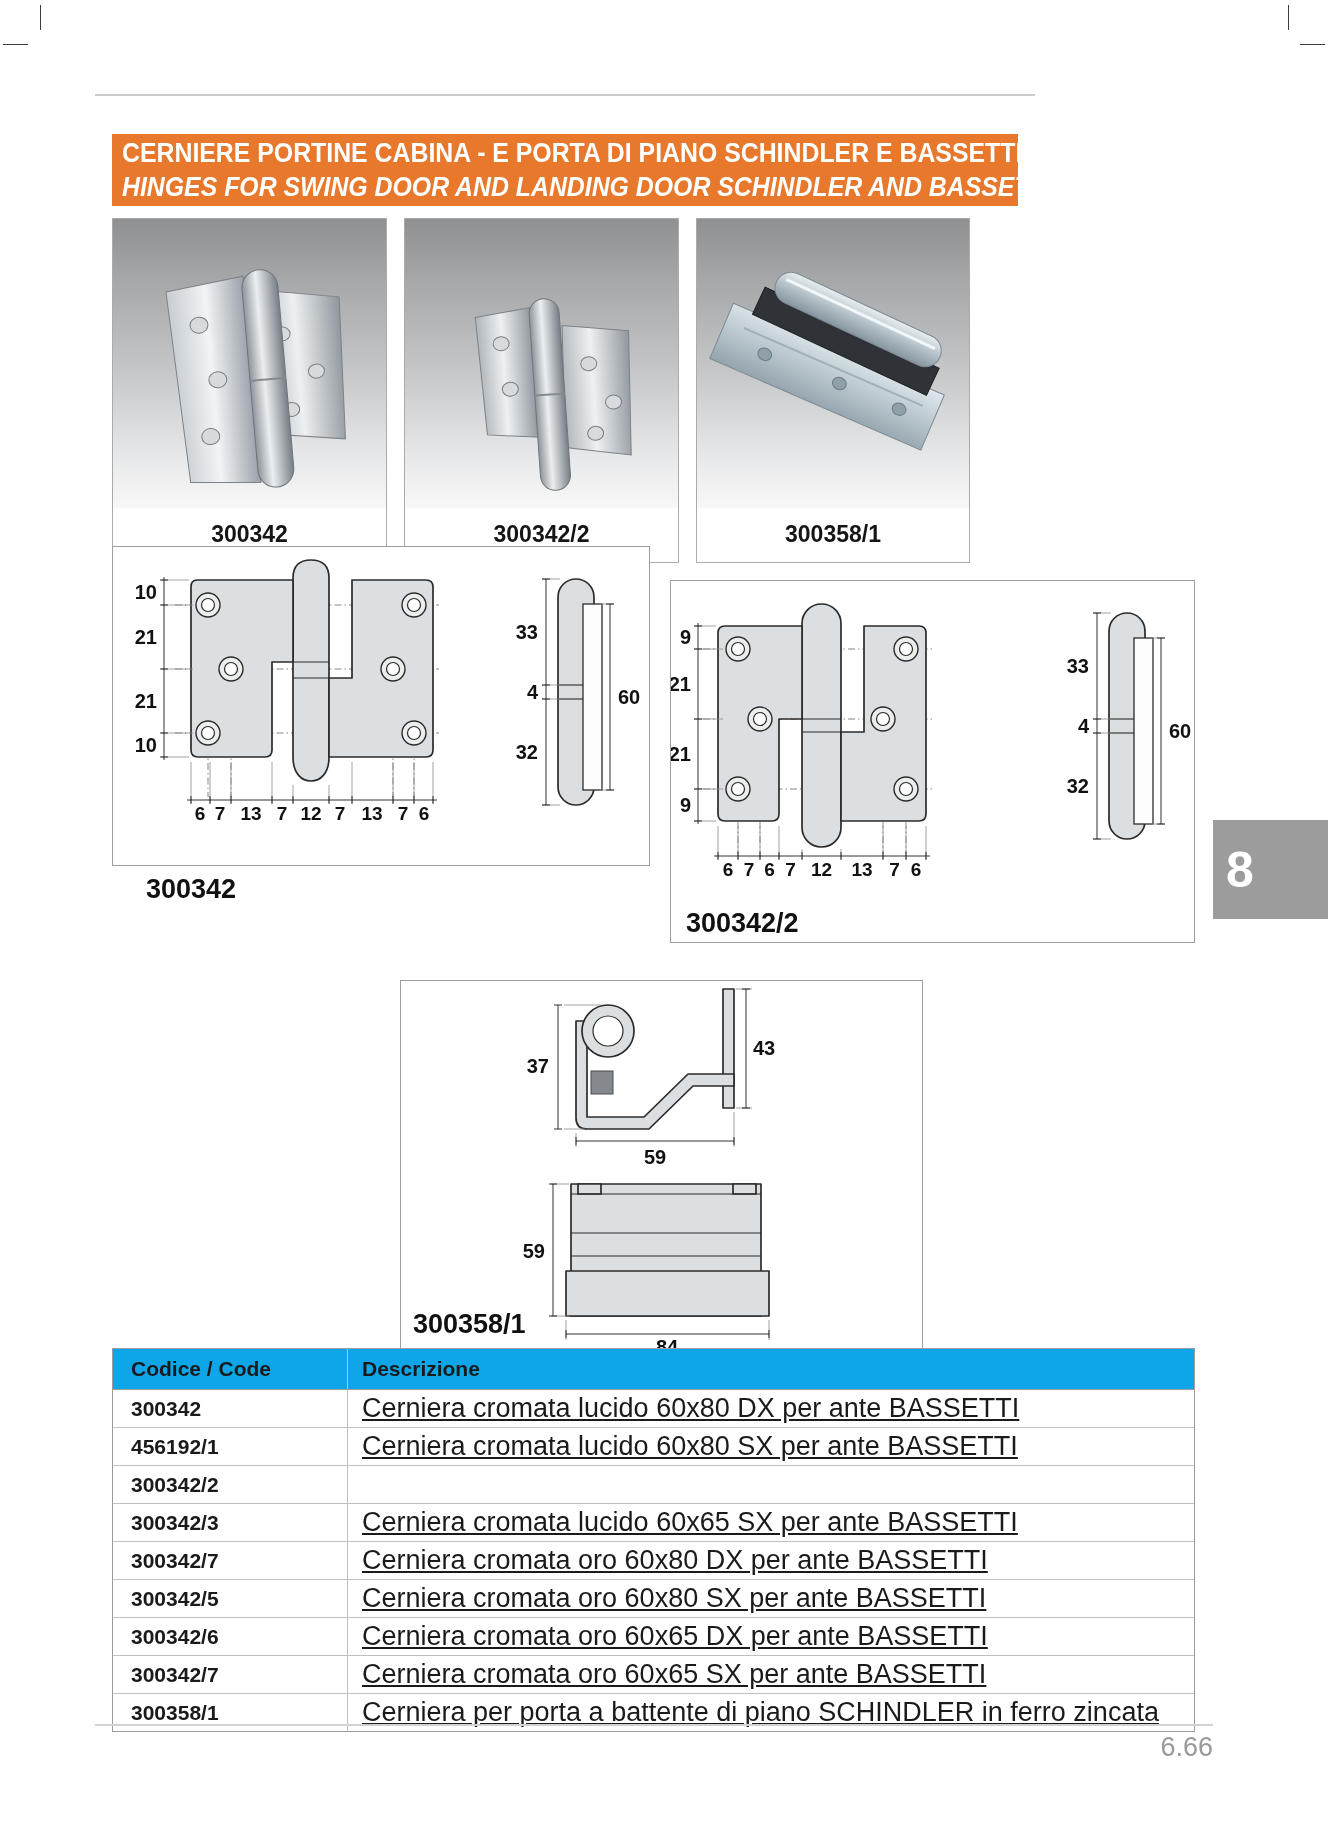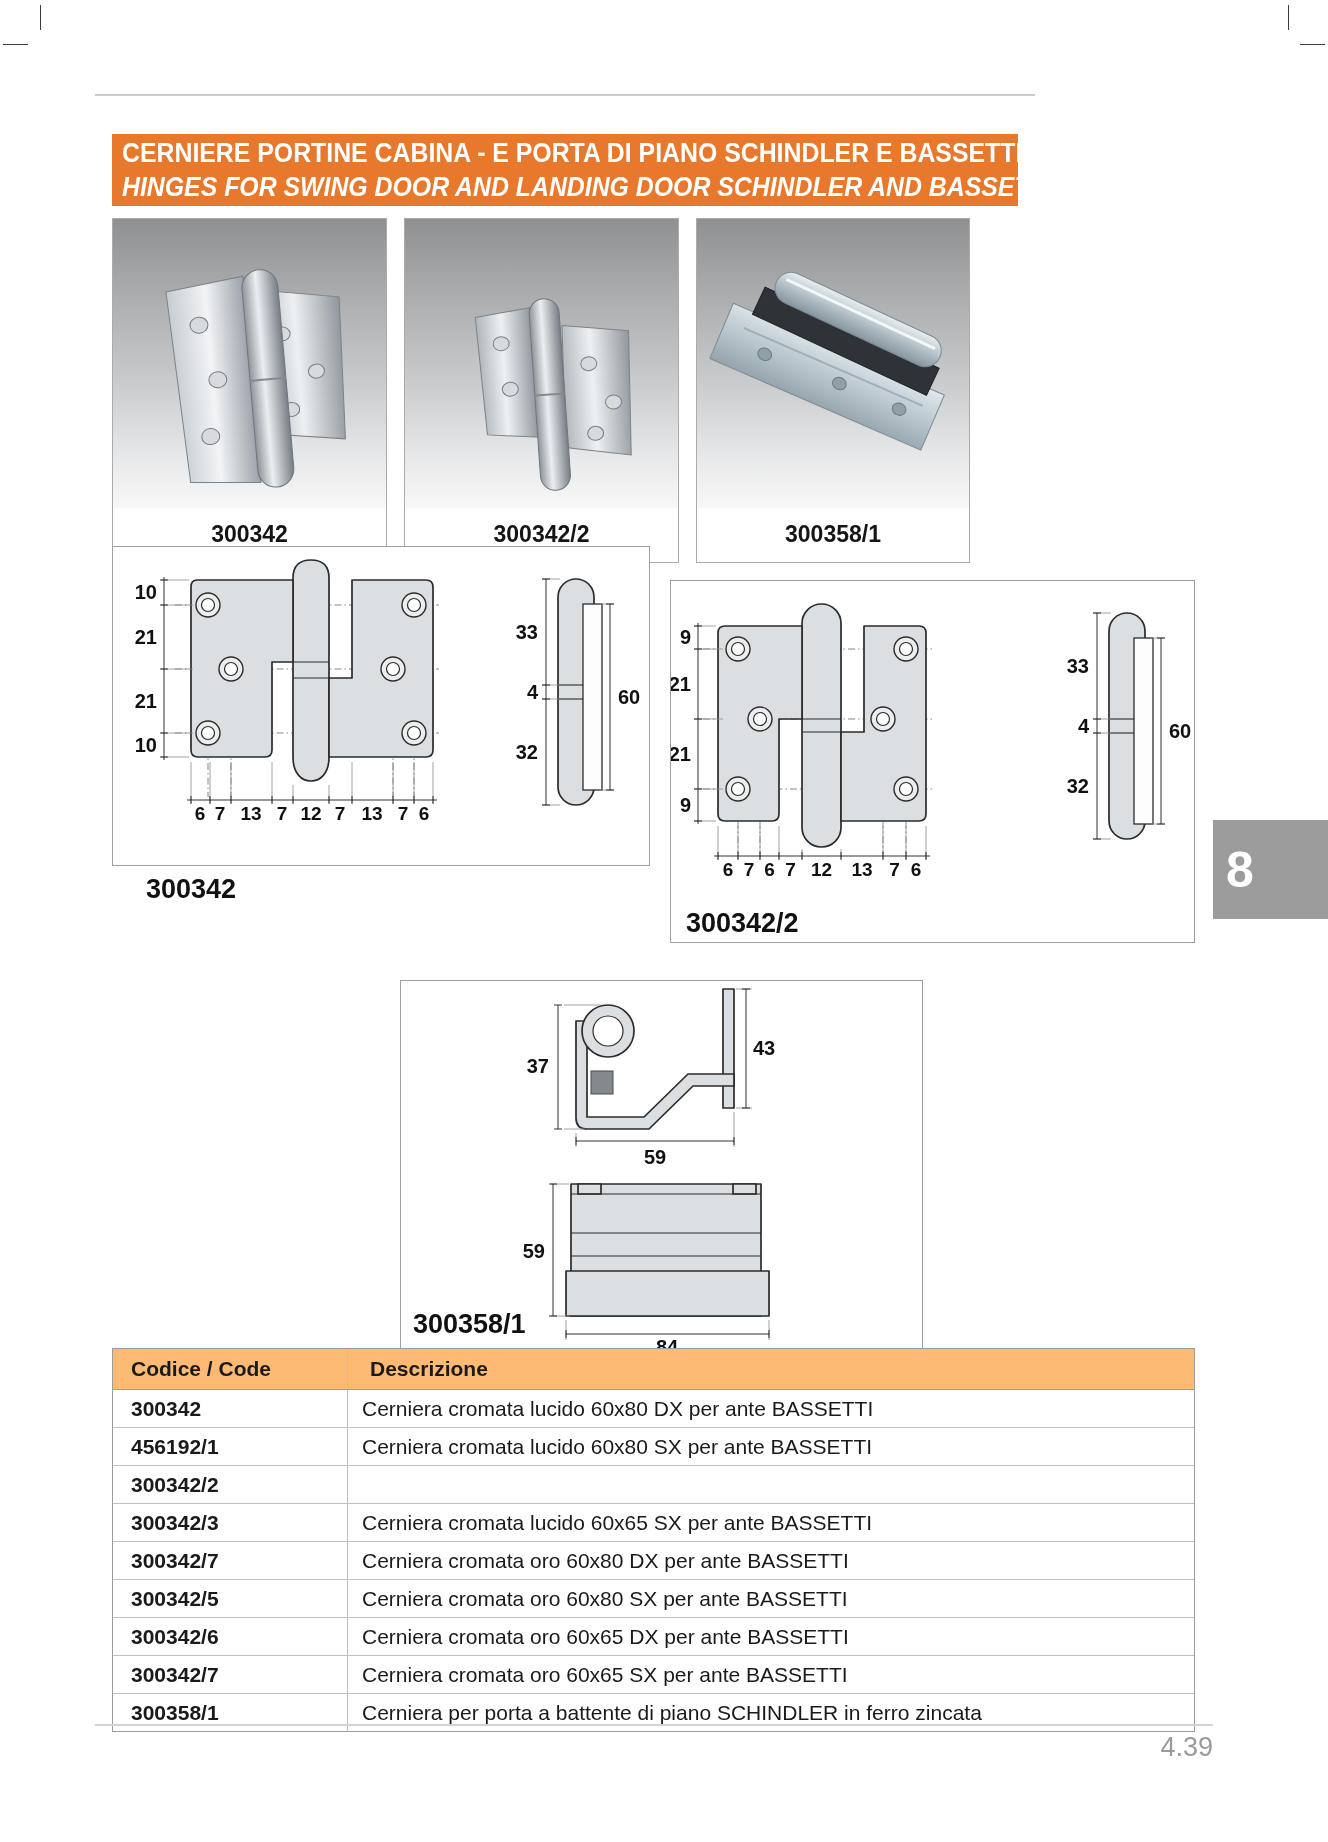--- a/index.html
+++ b/index.html
@@ -39,28 +39,28 @@
   .holeO{fill:#eceeee;stroke:#2b2b2b;stroke-width:1.4;}
   .holeI{fill:#ffffff;stroke:#2b2b2b;stroke-width:1.2;}
   .dimtxt{font-family:"Liberation Sans",sans-serif;font-weight:bold;font-size:20px;fill:#111;}
   .dimtxt.small{font-size:19px;}
   .codetxt{font-family:"Liberation Sans",sans-serif;font-weight:bold;font-size:27px;fill:#111;}
   .rubber{fill:#85898d;stroke:#4a4a4a;stroke-width:1;}
 
   
   .table{position:absolute;left:112px;top:1348px;width:1083px;border:1px solid #9c9c9c;
          background:#fff;box-sizing:border-box;}
-  .thead{display:flex;height:40px;background:#fdba74;border-bottom:1px solid #9c9c9c;gap:8px;}
+  .thead{display:flex;height:40px;background:#0ea5e9;border-bottom:1px solid #9c9c9c;}
   .thead>div{display:flex;align-items:center;font-weight:bold;font-size:21px;}
   .trow{display:flex;height:37px;border-bottom:1px solid #bfbfbf;background:#fff;}
   .trow:last-child{border-bottom:none;}
   .c1{width:235px;box-sizing:border-box;border-right:1px solid #bfbfbf;padding-left:18px;}
   .c2{flex:1;padding-left:14px;}
   .trow .c1{display:flex;align-items:center;font-weight:bold;font-size:21px;}
-  .trow .c2{display:flex;align-items:center;font-size:21px;}
+  .trow .c2{display:flex;align-items:center;font-size:27px;text-decoration:underline;}
 
   
   .pagenum{position:absolute;left:1050px;top:1732px;width:163px;text-align:right;
            font-size:27px;color:#9a9a9a;}
   .chtab{position:absolute;left:1213px;top:820px;width:115px;height:99px;background:var(--tab);
          display:flex;align-items:center;}
   .chtab span{color:#fff;font-weight:bold;font-size:50px;padding-left:13px;}
 </style>
 </head>
 <body>
@@ -387,19 +387,19 @@
     </div>
 
     <div class="trow">
       <div class="c1">300358/1</div>
       <div class="c2">Cerniera per porta a battente di piano SCHINDLER in ferro zincata</div>
     </div>
   </div>
   </div>
 
   <div class="rule" style="left:95px;top:1724px;width:1118px;background:#d2d2d2;"></div>
-  <div class="pagenum">4.39</div>
+  <div class="pagenum">6.66</div>
 
   <div class="chtab">
     <span>8</span>
   </div>
 
 </div>
 
 </body></html>

